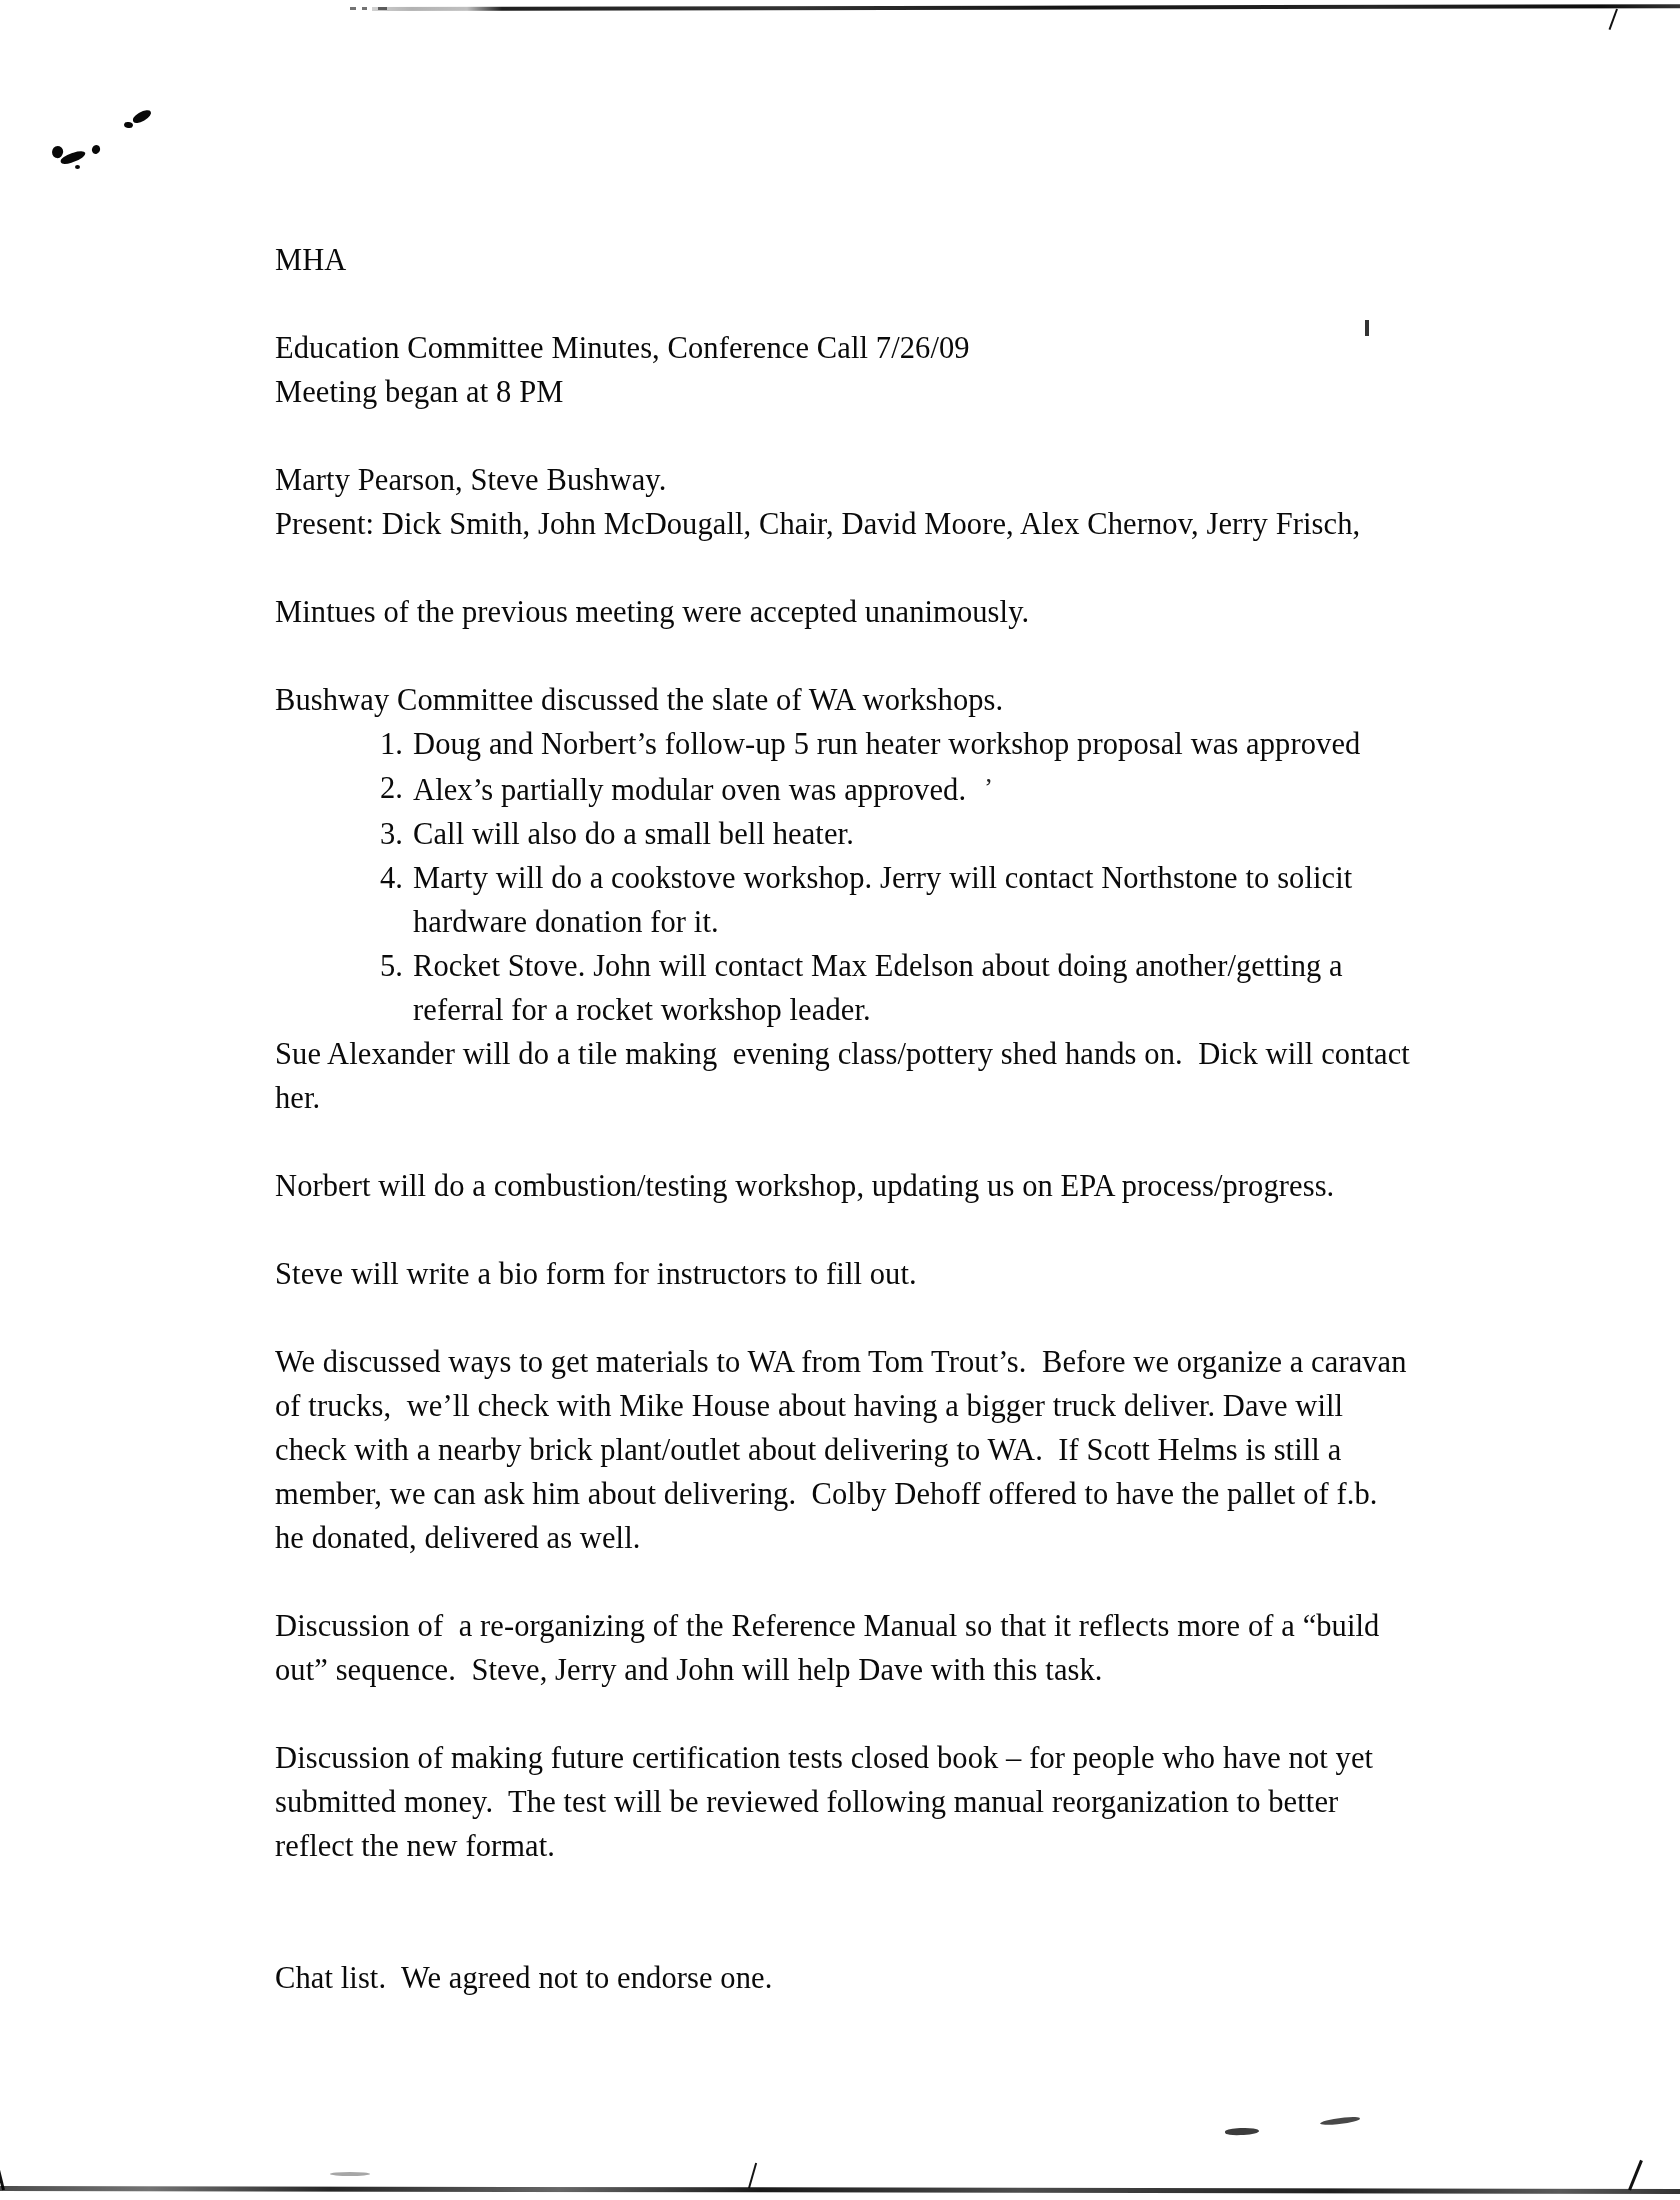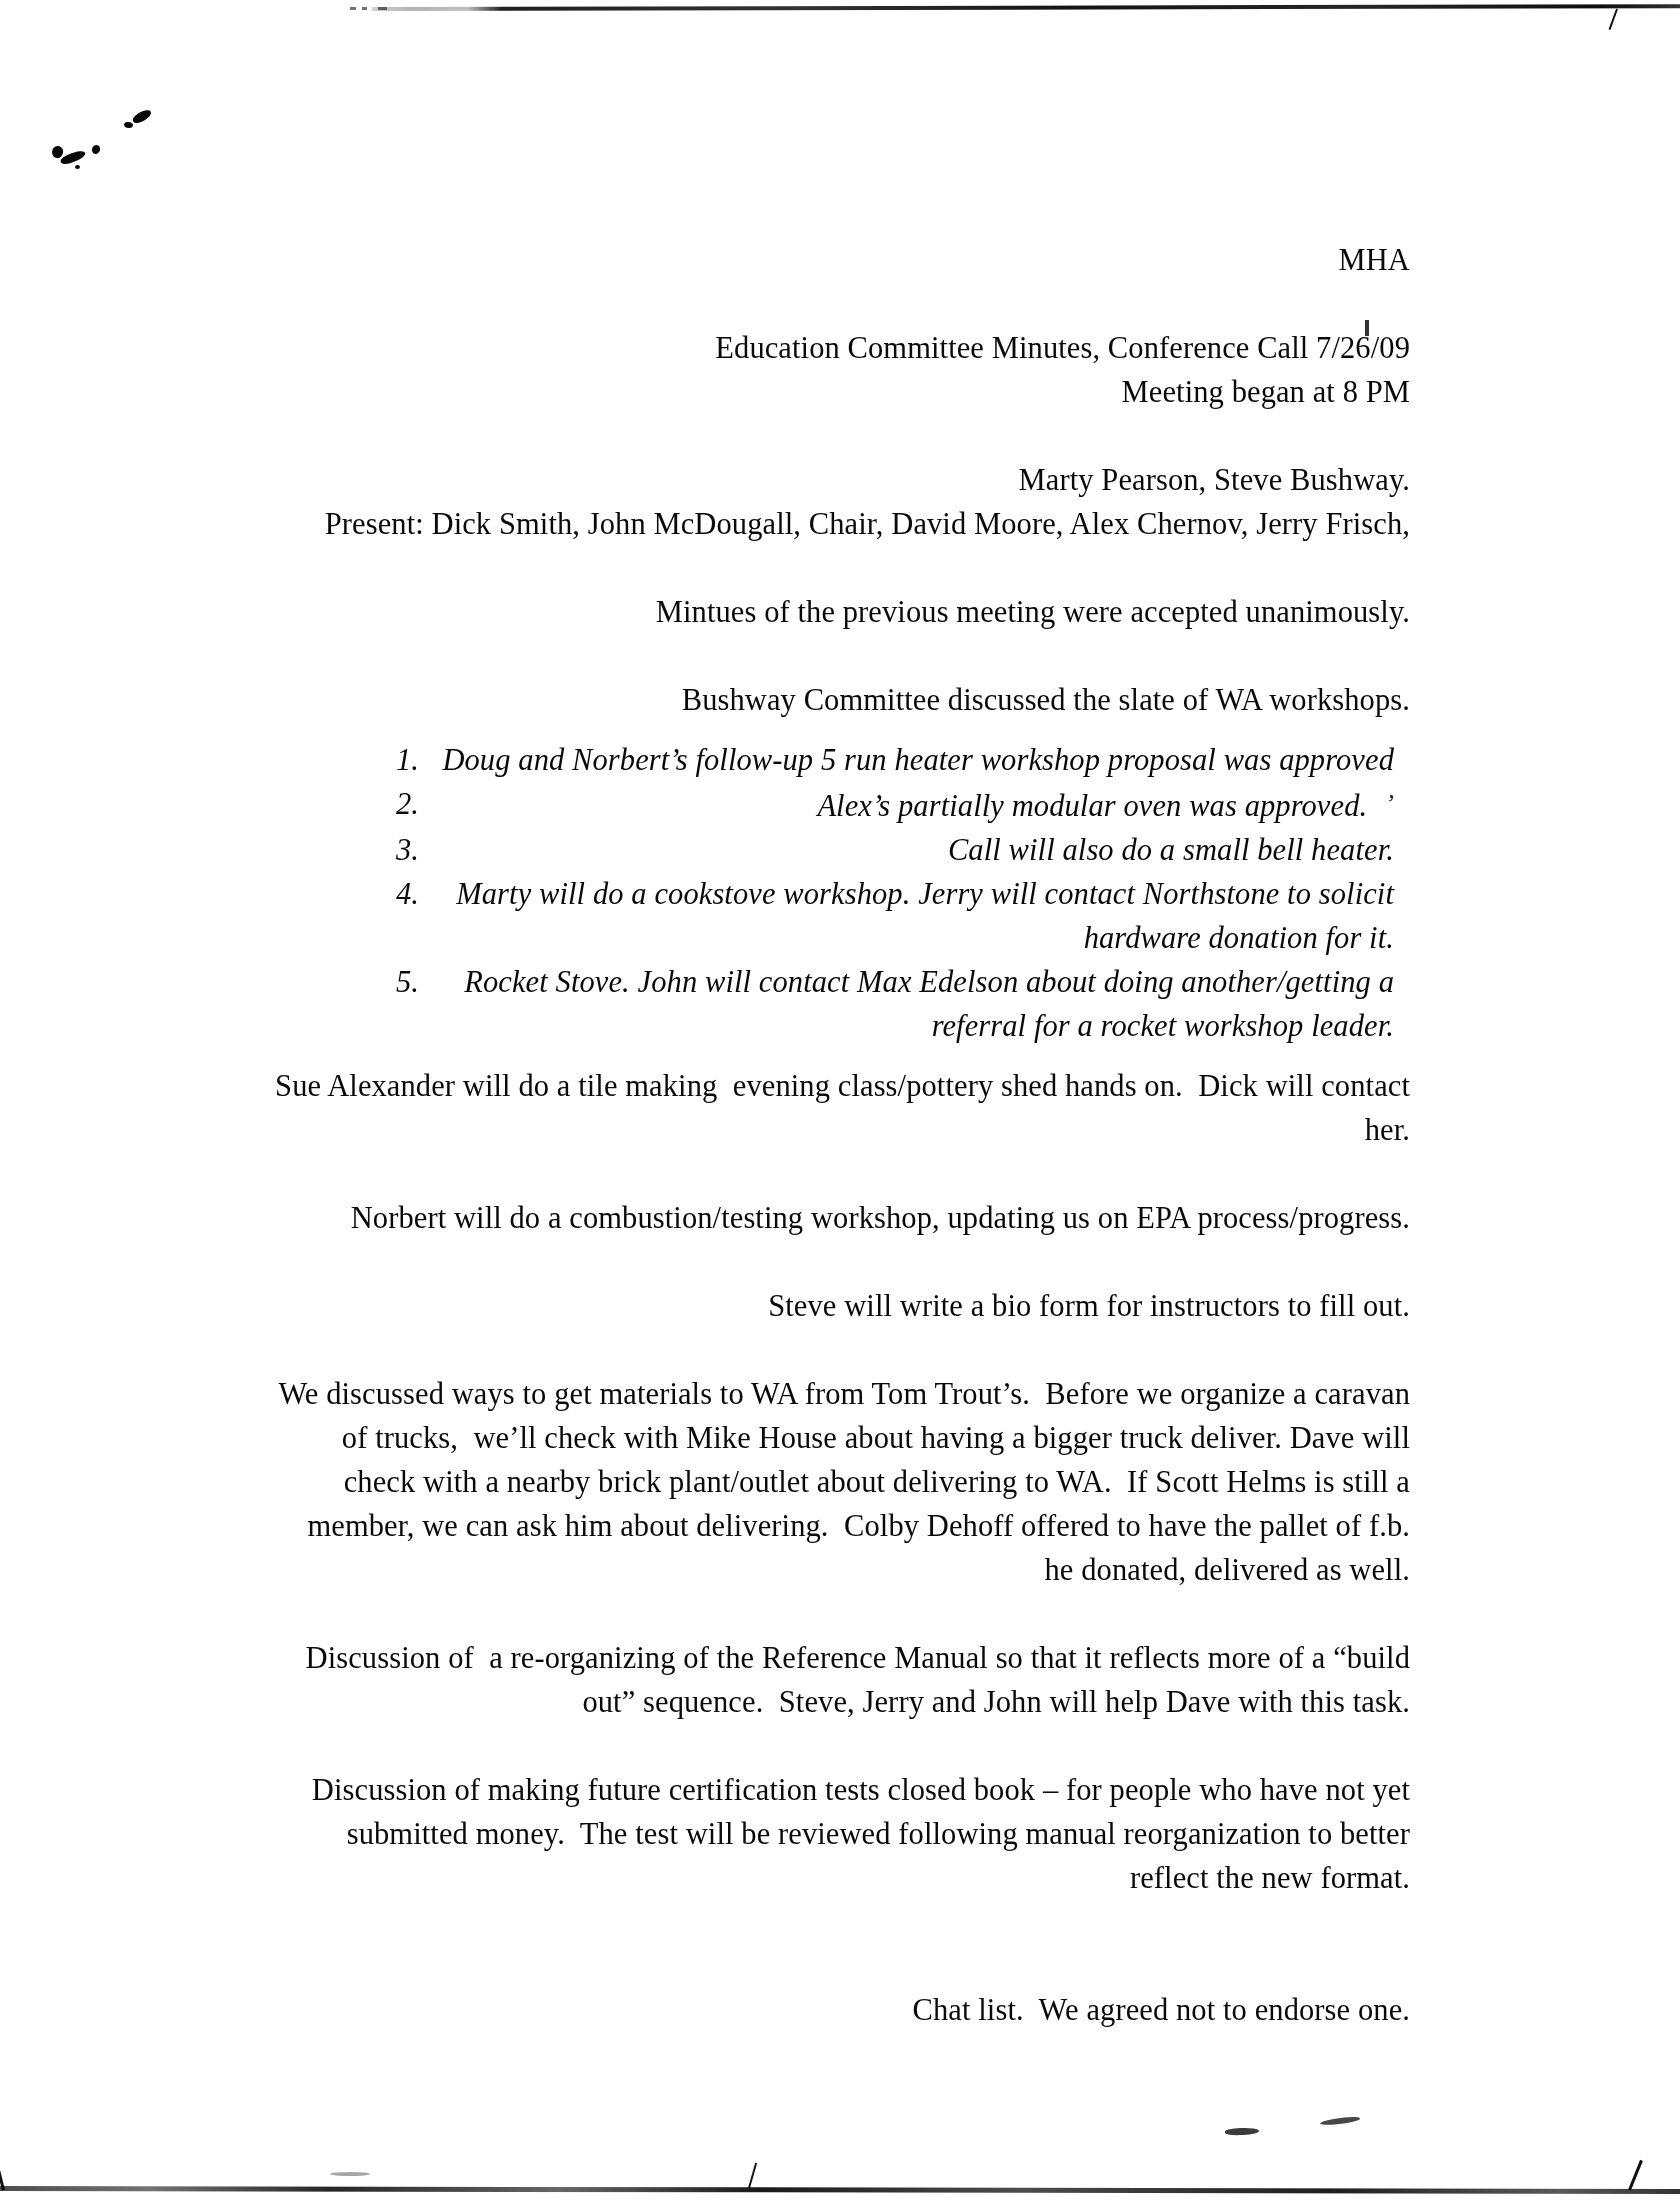--- a/index.html
+++ b/index.html
@@ -181,37 +181,35 @@
     background: #1d1d1d;
     opacity: 0.9;
   }
 
   
   .doc {
     position: absolute;
     left: 275px;
     top: 238px;
     width: 1135px;
-    text-align: right;
   }
   .para {
     font-size: 30.5px;
     line-height: 44px;
     margin: 0;
     letter-spacing: 0.1px;
     white-space: pre-wrap;
   }
   .gap-sm { height: 44px; }
 
   ol.items {
-    margin: 16px;
+    margin: 0;
     padding: 0 0 0 92px;
     list-style: none;
     counter-reset: itm;
-    font-style: italic;
   }
   ol.items > li {
     counter-increment: itm;
     position: relative;
     font-size: 30.5px;
     line-height: 44px;
     padding-left: 46px;
     letter-spacing: 0.1px;
   }
   ol.items > li::before {

